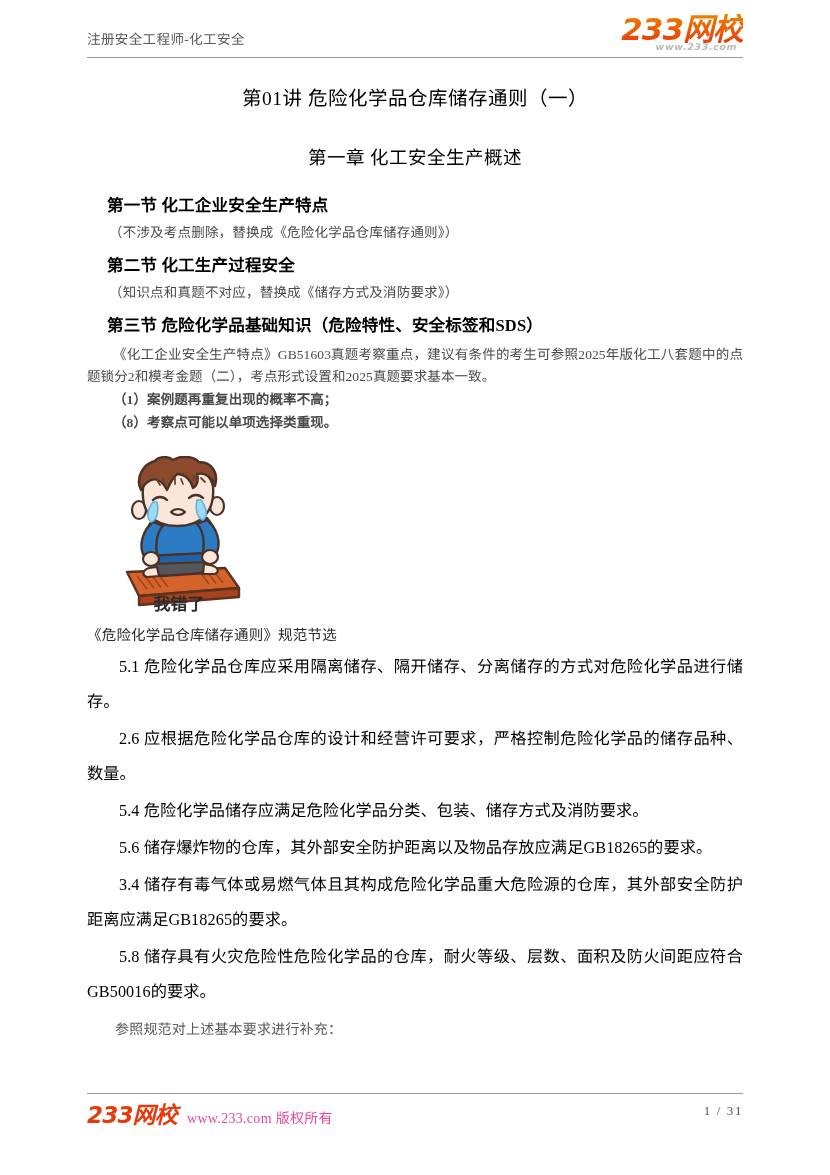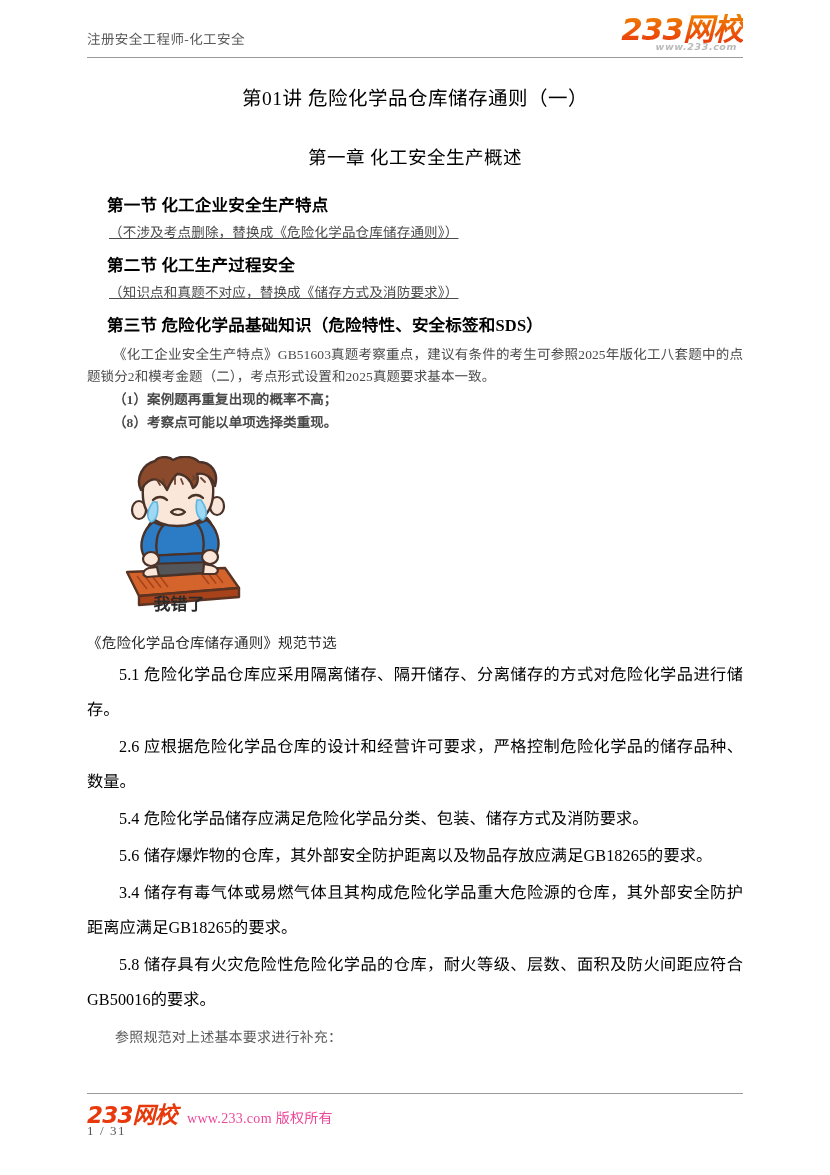--- a/index.html
+++ b/index.html
@@ -120,21 +120,20 @@
     letter-spacing: 0.2px;
   }
   .section-heading.tight { margin-top: 7px; }
 
   .note-line {
     font-size: 13.5px;
     line-height: 24px;
     color: #4a4a4a;
     margin: 1px 0 0 22px;
     letter-spacing: 0.2px;
-    text-decoration: underline;
   }
 
   .para {
     font-size: 13.5px;
     line-height: 22px;
     color: #4a4a4a;
     margin: 4px 0 0 0;
     text-align: justify;
     text-justify: inter-ideograph;
     letter-spacing: 0.1px;
@@ -148,21 +147,21 @@
     width: 132px;
     height: 158px;
     position: relative;
   }
   .illustration svg { display: block; }
 
   
   .excerpt-caption {
     font-size: 14.5px;
     line-height: 26px;
-    margin: 16px 0 0 0;
+    margin: 8px 0 0 0;
     color: #2b2b2b;
     letter-spacing: 0.2px;
   }
   .clause {
     font-size: 16.2px;
     line-height: 35px;
     margin: 2px 0 0 0;
     text-align: justify;
     text-justify: inter-ideograph;
     text-indent: 32px;
@@ -215,22 +214,22 @@
     color: #ec4899;
     margin-left: 10px;
     letter-spacing: 0.3px;
     white-space: nowrap;
     font-family: "Liberation Serif", "DejaVu Serif", serif;
   }
   .footer-pageno {
     position: absolute;
     left: 0;
     right: 0;
-    top: 28px;
-    text-align: left;
+    top: 8px;
+    text-align: right;
     font-size: 13px;
     line-height: 20px;
     color: #555555;
     letter-spacing: 1.6px;
     font-family: "Liberation Serif", "DejaVu Serif", serif;
   }
 </style>
 </head>
 <body>
 

